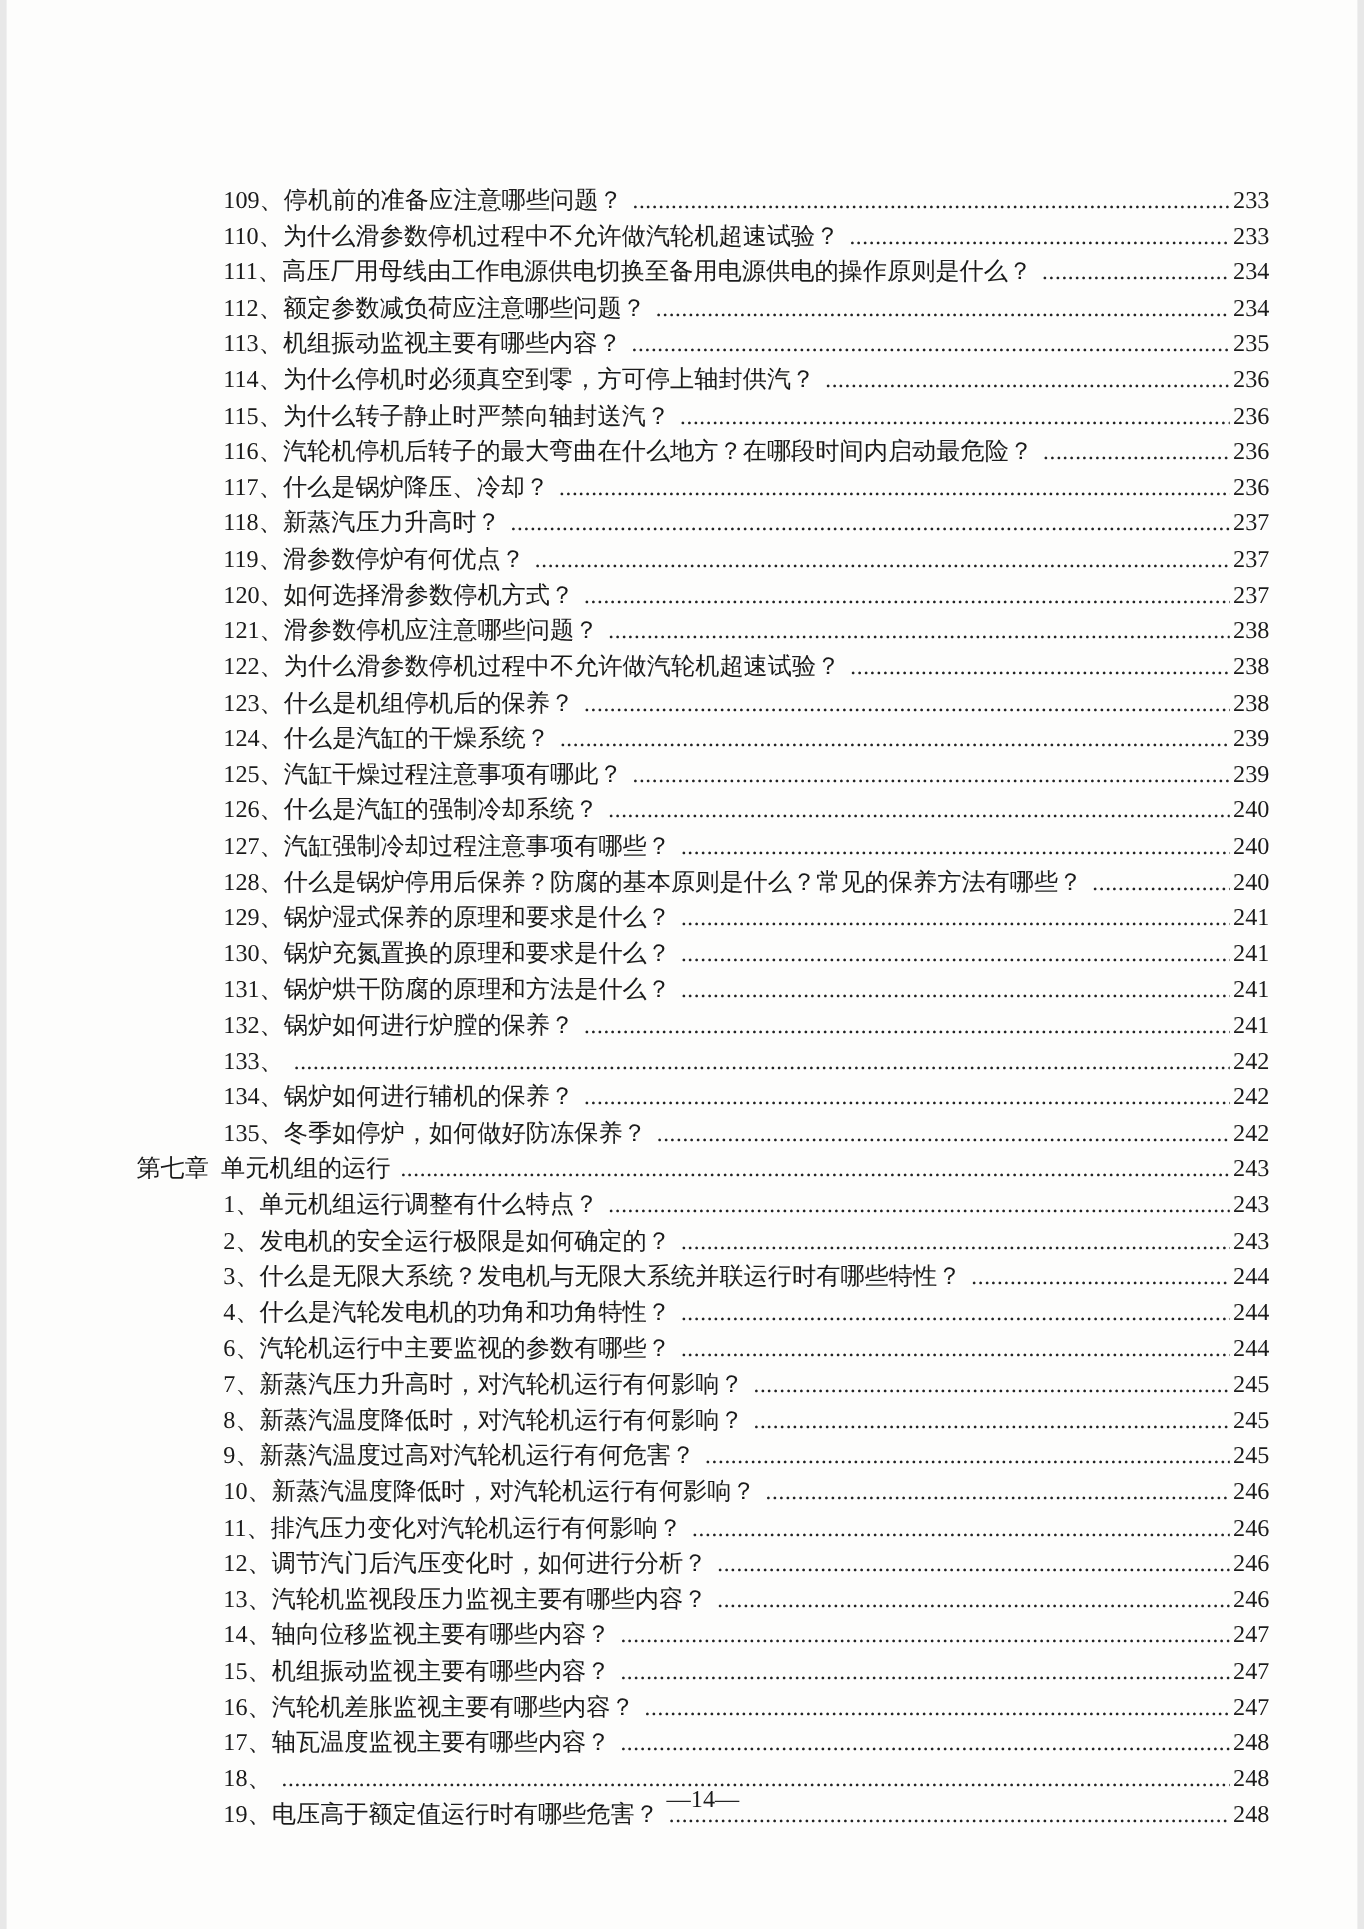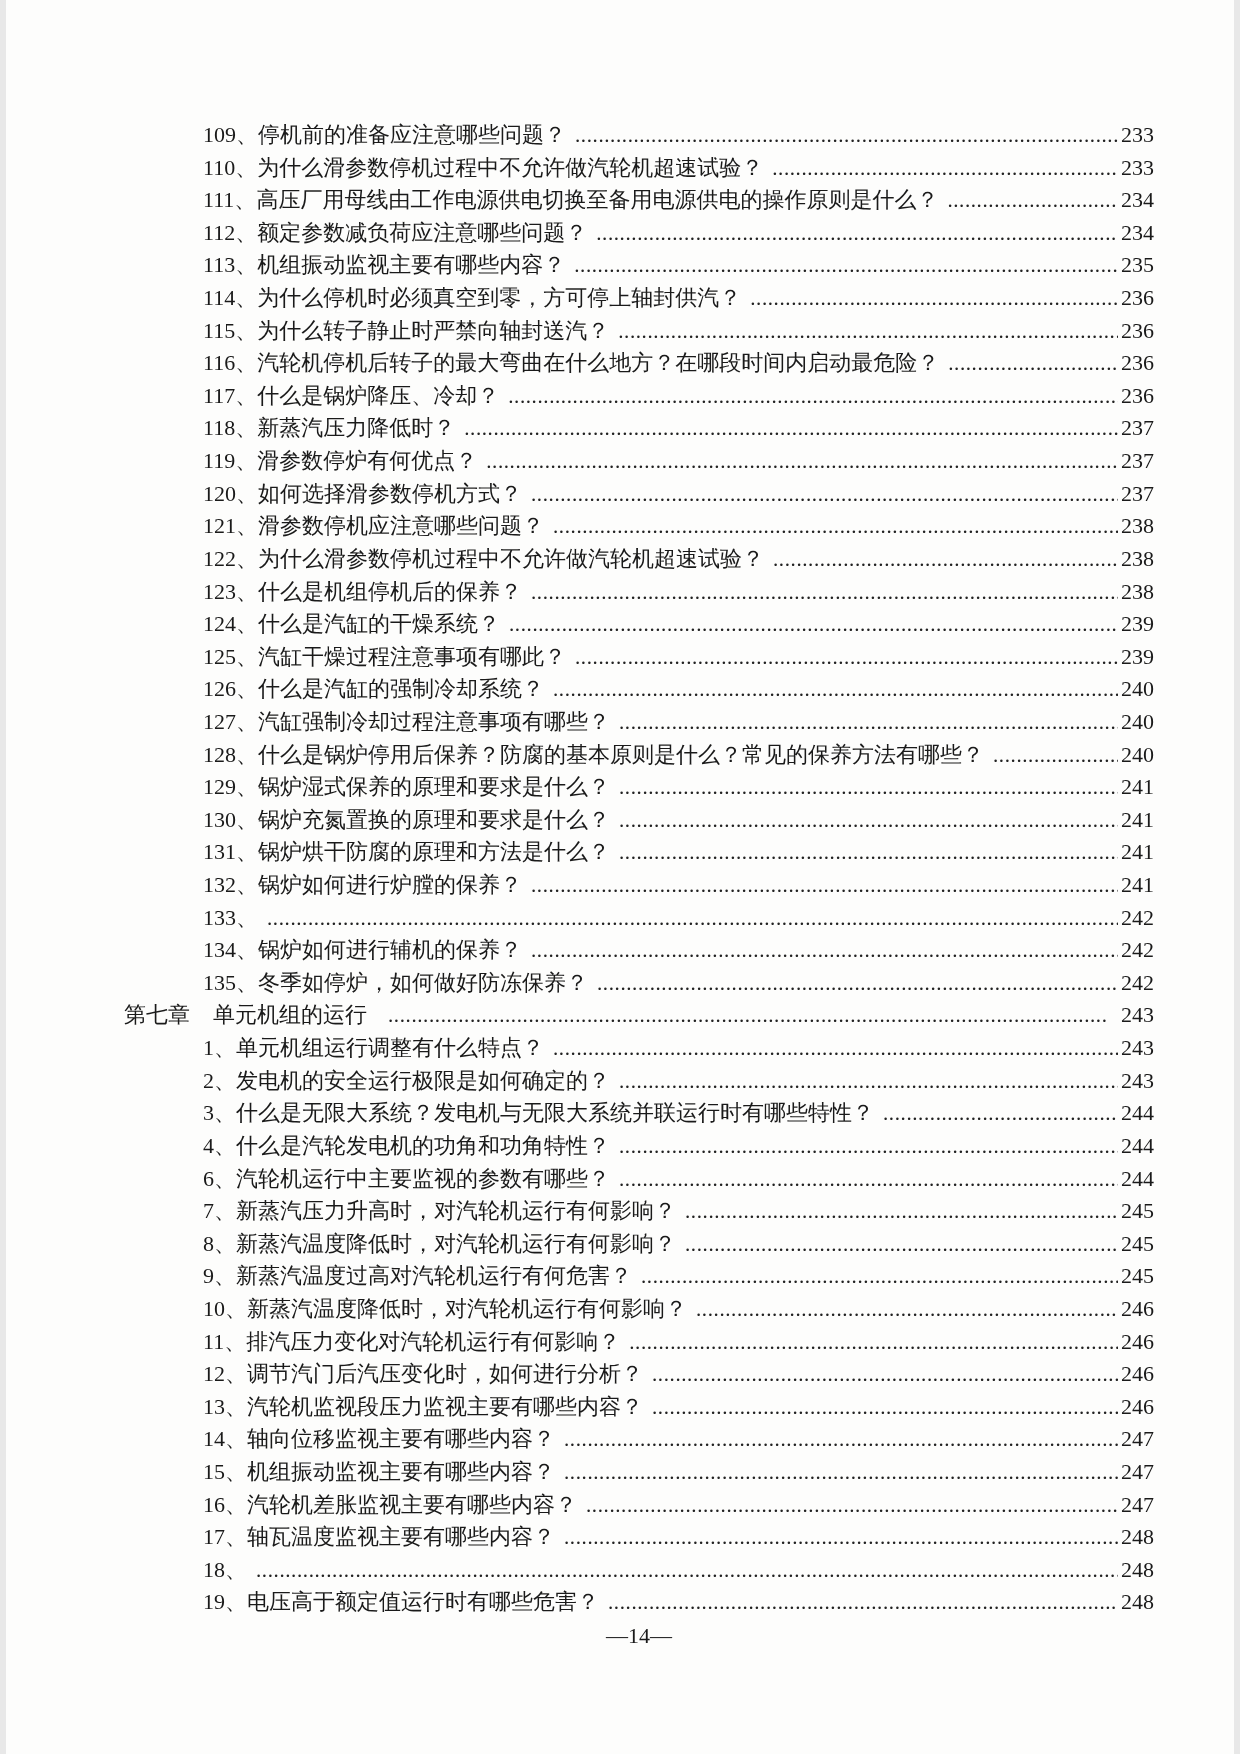--- a/index.html
+++ b/index.html
@@ -23,37 +23,37 @@
   }
   .toc-row {
     display: flex;
     align-items: baseline;
     height: 32.62px;
     line-height: 32.62px;
     font-size: 22px;
     padding-left: 79px;
     box-sizing: border-box;
   }
-  .toc-row.chapter { padding-left: 0; gap: 12px; }
+  .toc-row.chapter { padding-left: 0; }
   .num { white-space: nowrap; flex: 0 0 auto; }
   .chapter .num { margin-right: 11px; }
   .title { white-space: nowrap; flex: 0 0 auto; }
   .dots {
     flex: 1 1 auto;
     overflow: hidden;
     white-space: nowrap;
     margin: 0 3px 0 9px;
     color: #222;
   }
   .dots::after {
     content: "..................................................................................................................................................................................................................................................................................................................................................";
     letter-spacing: 0.6px;
     font-size: 21px;
   }
-  .pagenum { white-space: nowrap; flex: 0 0 auto; }
+  .pagenum { white-space: nowrap; flex: 0 0 auto; margin-top: 47px; }
   .footer {
     position: absolute;
     top: 1621px;
     left: 118px;
     width: 1030px;
     text-align: center;
     font-size: 22px;
     line-height: 30px;
   }
 </style>
@@ -111,21 +111,21 @@
     <span class="pagenum">236</span>
   </div>
       <div class="toc-row item">
     <span class="num">117、</span>
     <span class="title">什么是锅炉降压、冷却？</span>
     <span class="dots"></span>
     <span class="pagenum">236</span>
   </div>
       <div class="toc-row item">
     <span class="num">118、</span>
-    <span class="title">新蒸汽压力降低时？</span>
+    <span class="title">新蒸汽压力升高时？</span>
     <span class="dots"></span>
     <span class="pagenum">237</span>
   </div>
       <div class="toc-row item">
     <span class="num">119、</span>
     <span class="title">滑参数停炉有何优点？</span>
     <span class="dots"></span>
     <span class="pagenum">237</span>
   </div>
       <div class="toc-row item">

